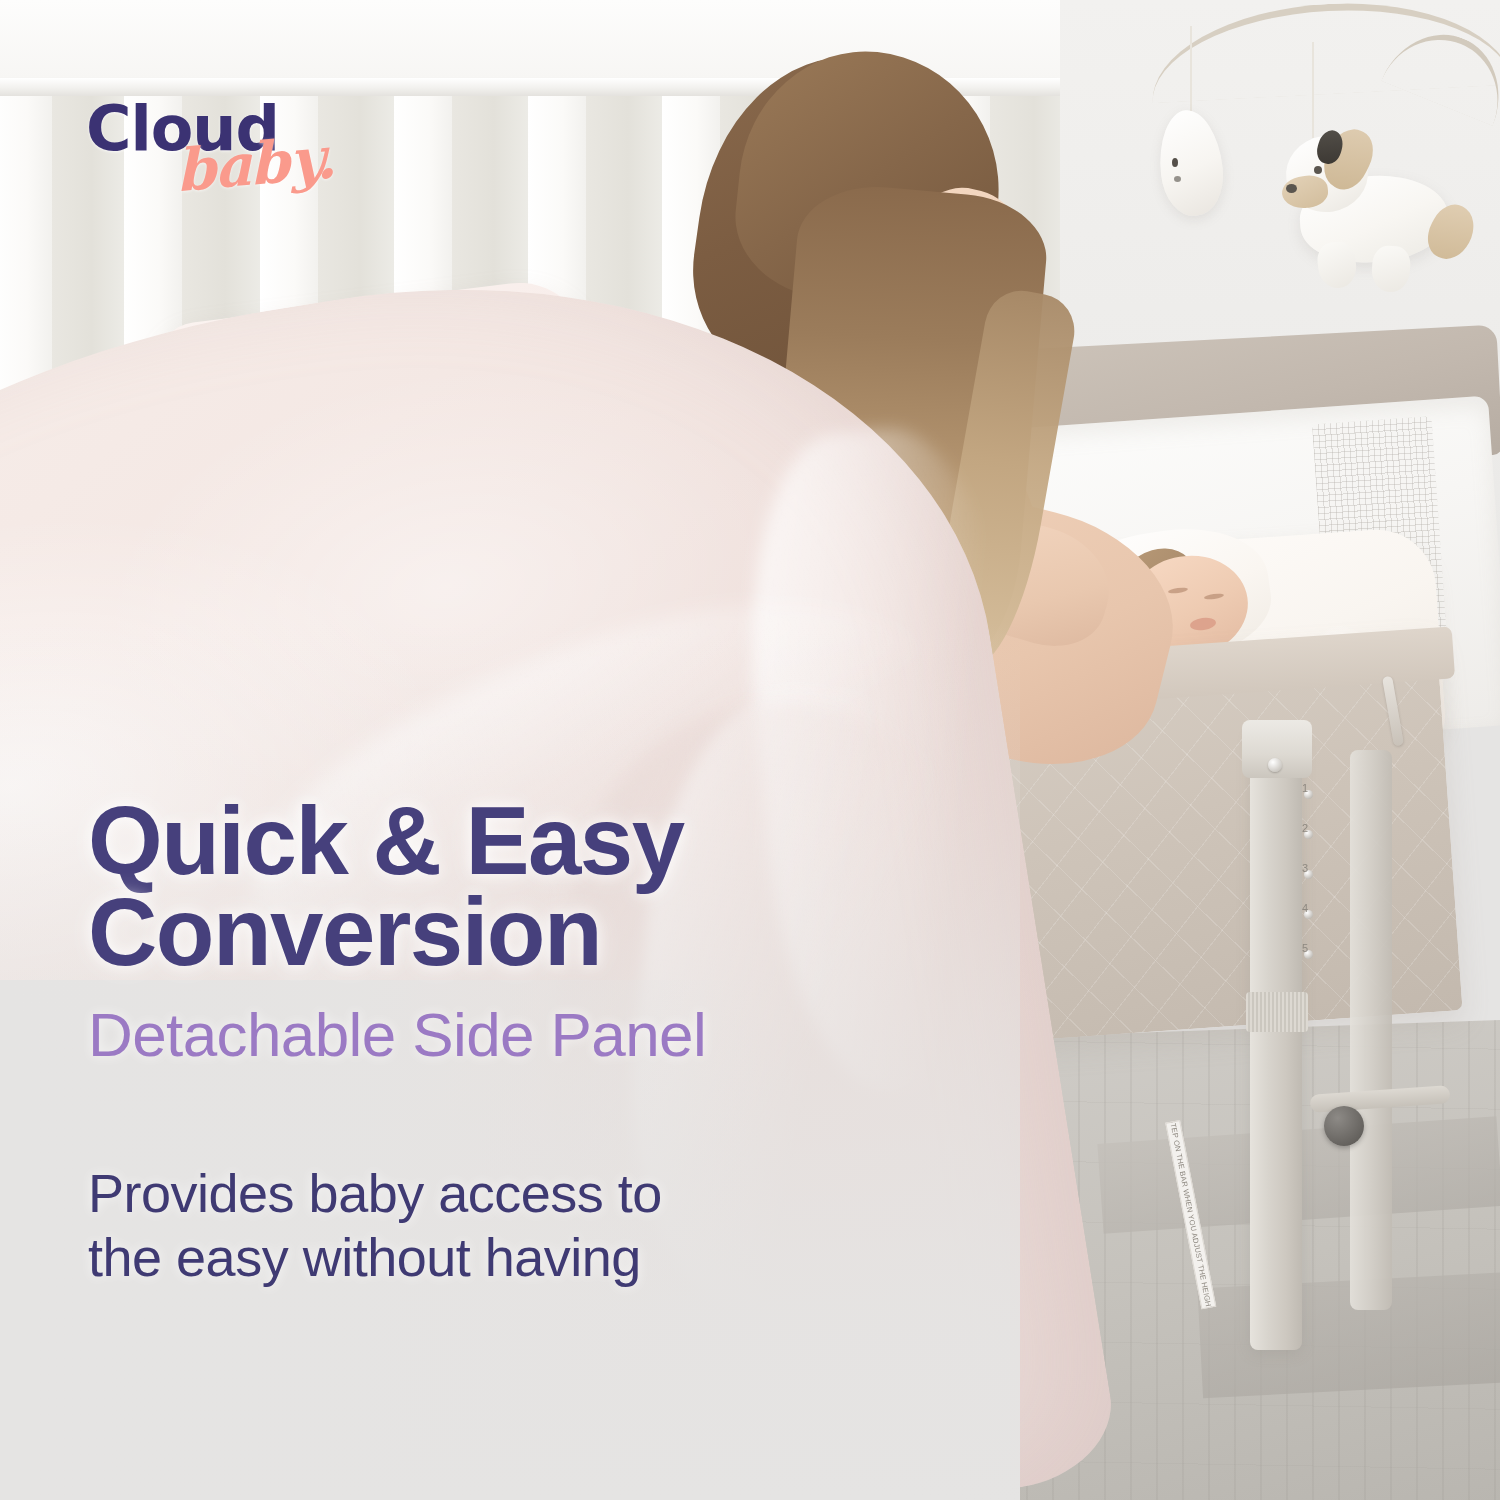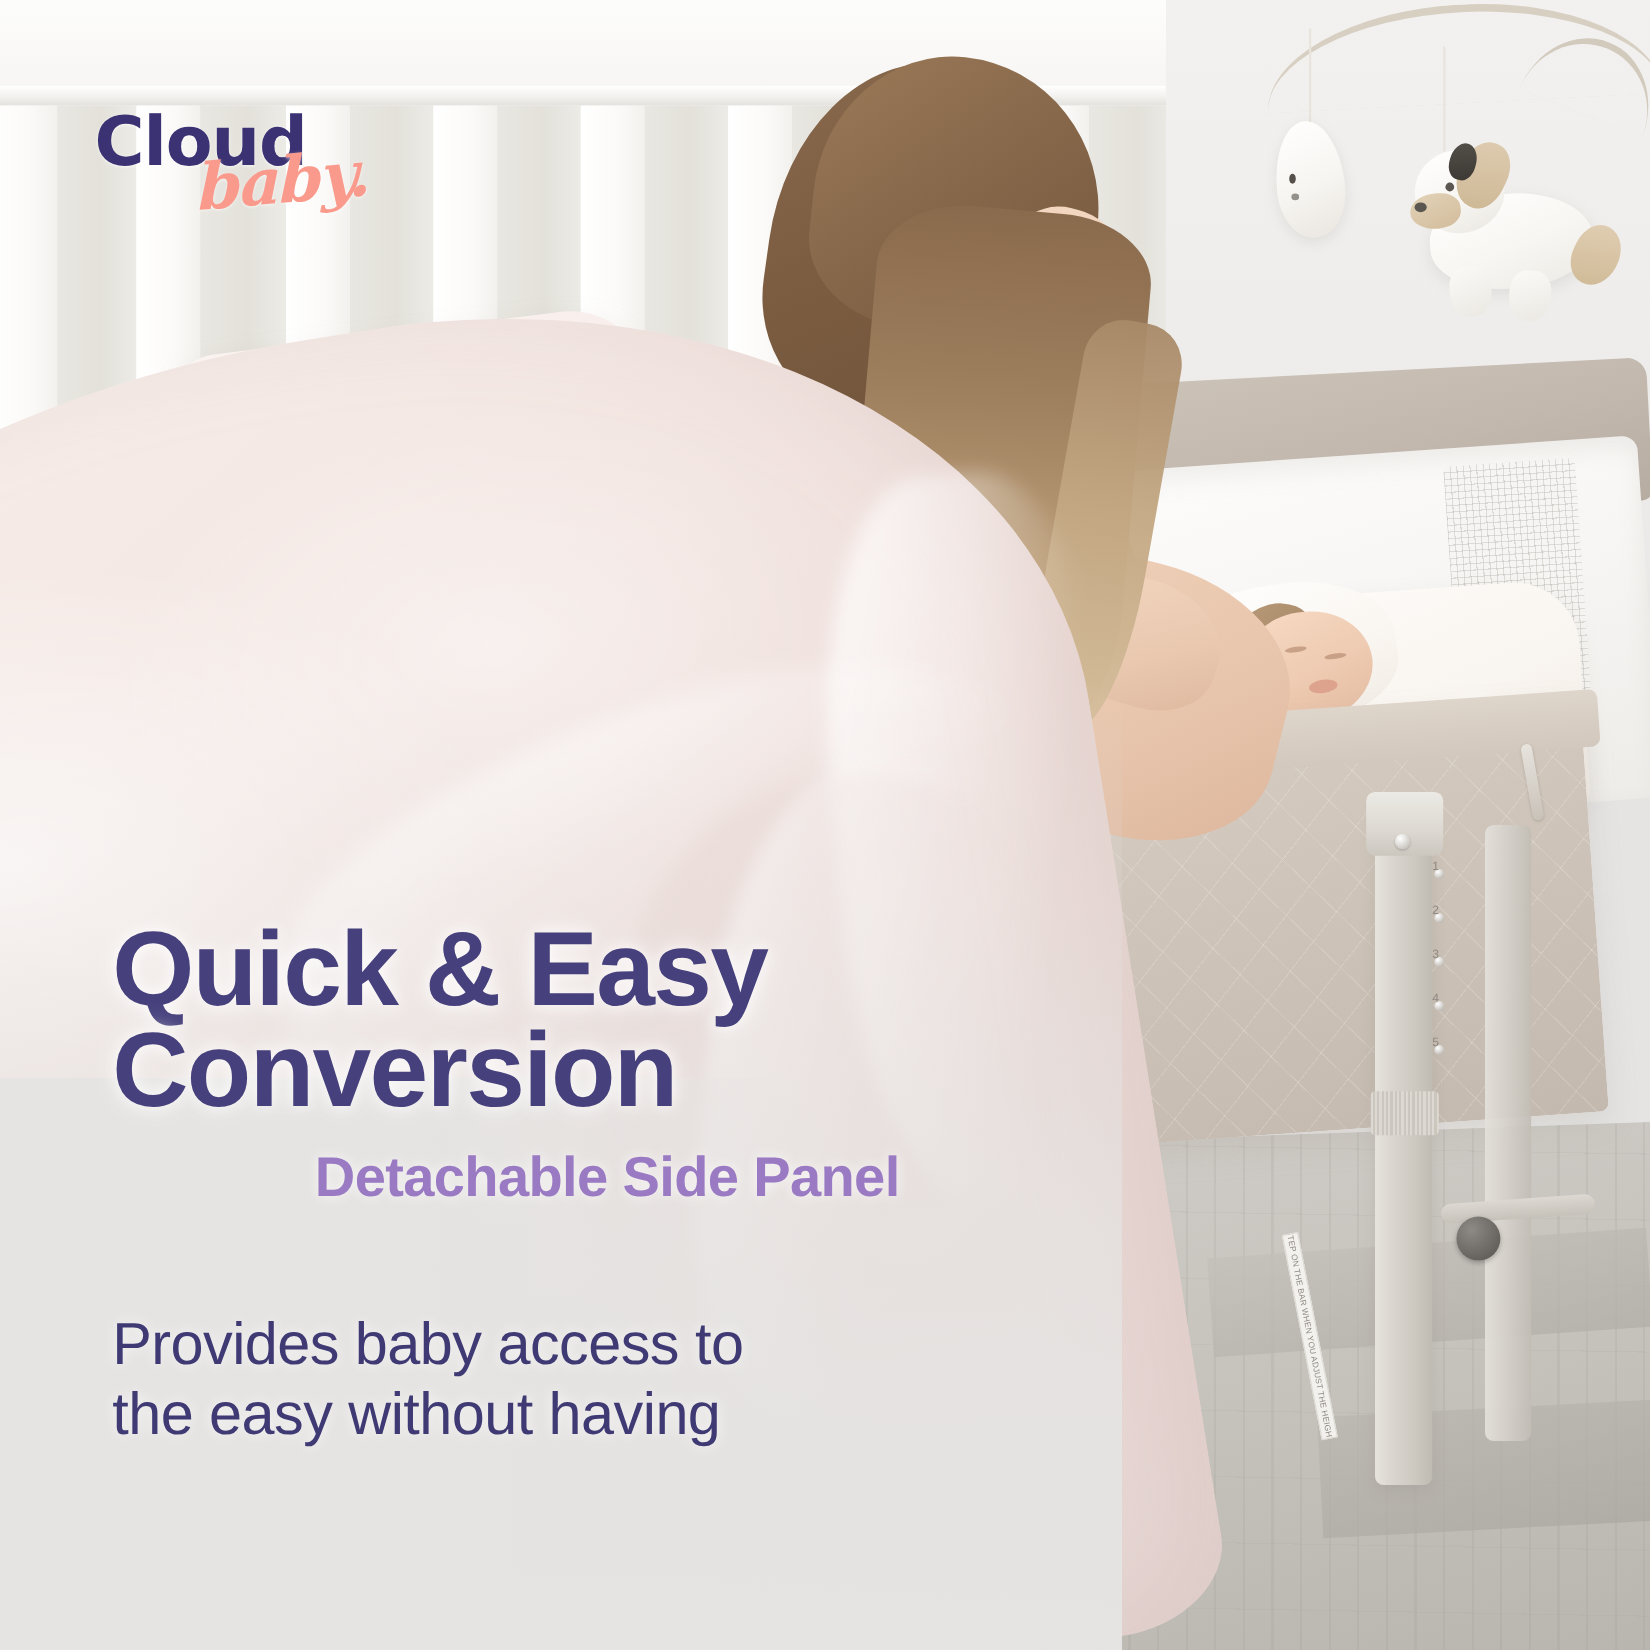--- a/index.html
+++ b/index.html
@@ -495,41 +495,39 @@
     position:absolute; left:0; top:620px; width:1020px; height:880px;
     background:linear-gradient(180deg, rgba(229,228,227,0) 0%, rgba(229,228,227,.18) 22%, rgba(229,228,227,.62) 52%, rgba(229,228,227,.92) 78%, #e5e4e3 100%);
   }
   .fade-bottom-left {
     position:absolute; left:0; top:980px; width:760px; height:520px;
     background:linear-gradient(90deg, #e5e4e3 0%, rgba(229,228,227,.92) 48%, rgba(229,228,227,.30) 84%, rgba(229,228,227,0) 100%);
   }
 
   
   .copy {
-    position:absolute; left:102px; top:795px; width:900px;
+    position:absolute; left:88px; top:795px; width:900px;
     z-index:40;
-    margin-top:41px;
   }
   .headline {
     font-size:96px;
     font-weight:bold;
     line-height:.95;
     color:#46407c;
     letter-spacing:-1.5px;
     text-shadow:0 0 14px rgba(255,255,255,.85), 0 0 28px rgba(255,255,255,.6);
   }
   .headline .ln { display:block; }
   .subhead {
     margin-top:22px;
-    font-size:51px;
-    font-weight:bold;
+    font-size:62px;
+    font-weight:normal;
     color:#9b7ac4;
     letter-spacing:-0.6px;
     text-shadow:0 0 12px rgba(255,255,255,.8);
-    text-align:center;
   }
   .body-copy {
     margin-top:92px;
     font-size:54px;
     font-weight:normal;
     line-height:1.17;
     color:#3f3a73;
     letter-spacing:-0.5px;
     text-shadow:0 0 12px rgba(255,255,255,.8);
   }

